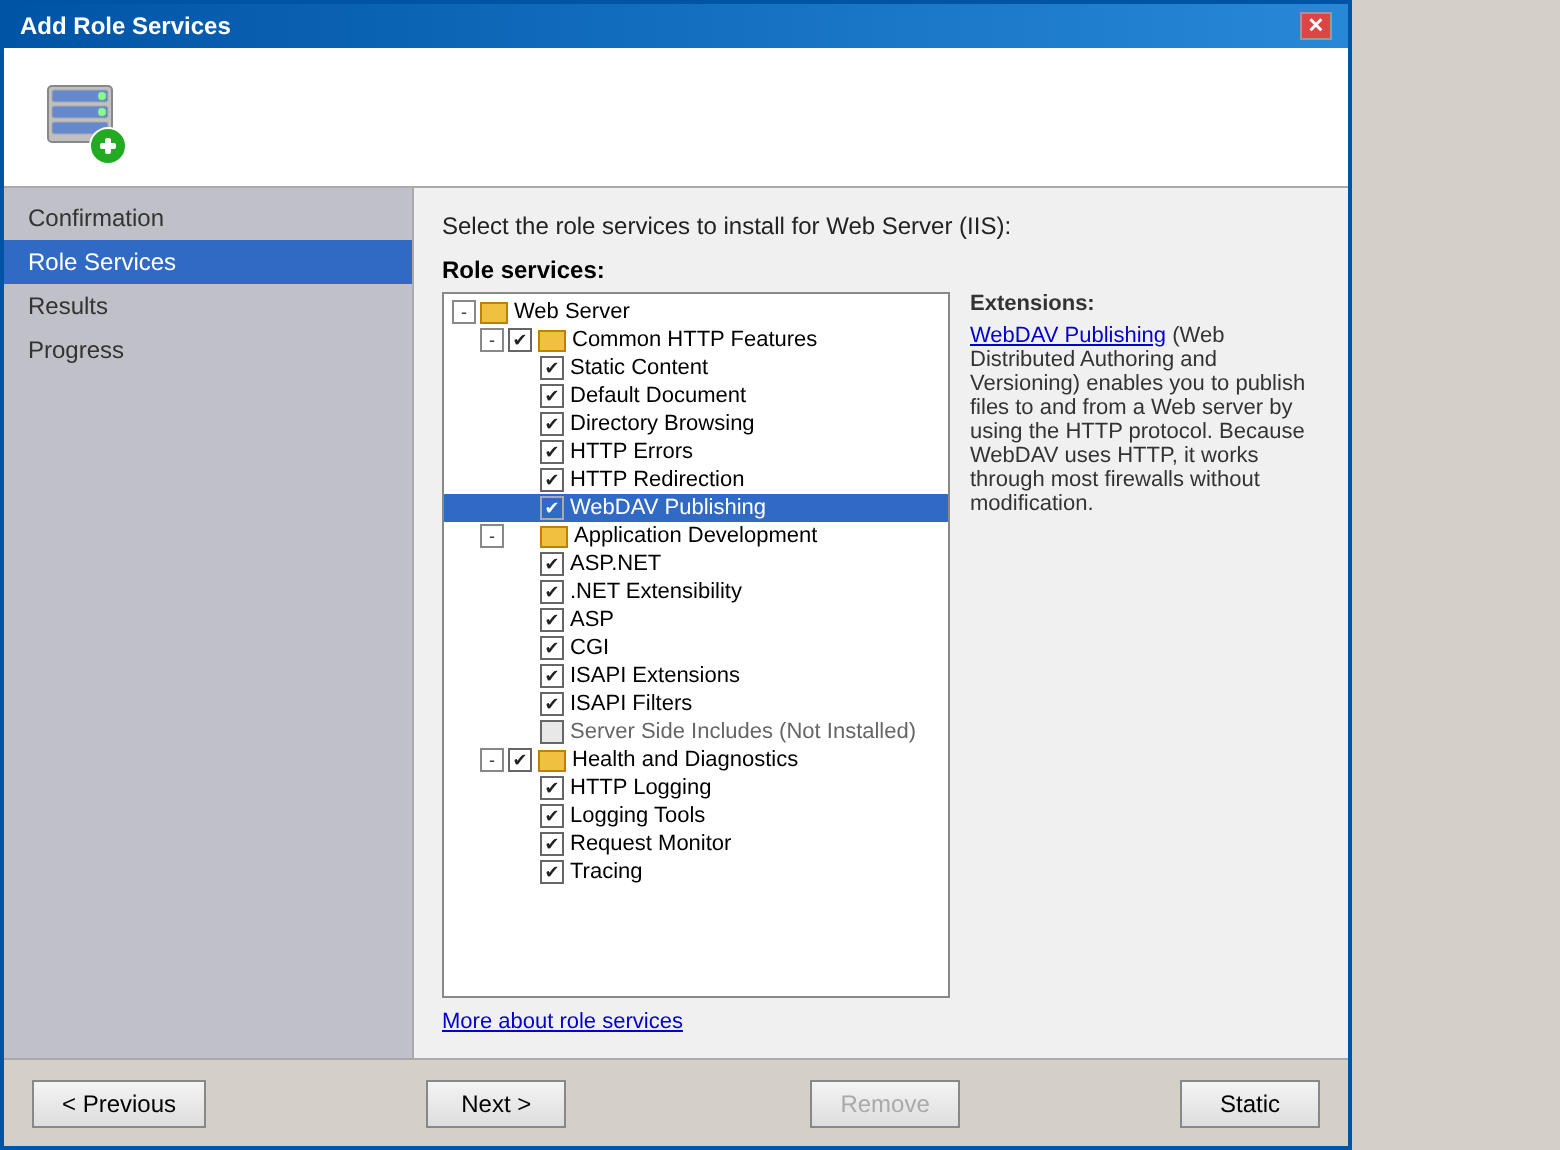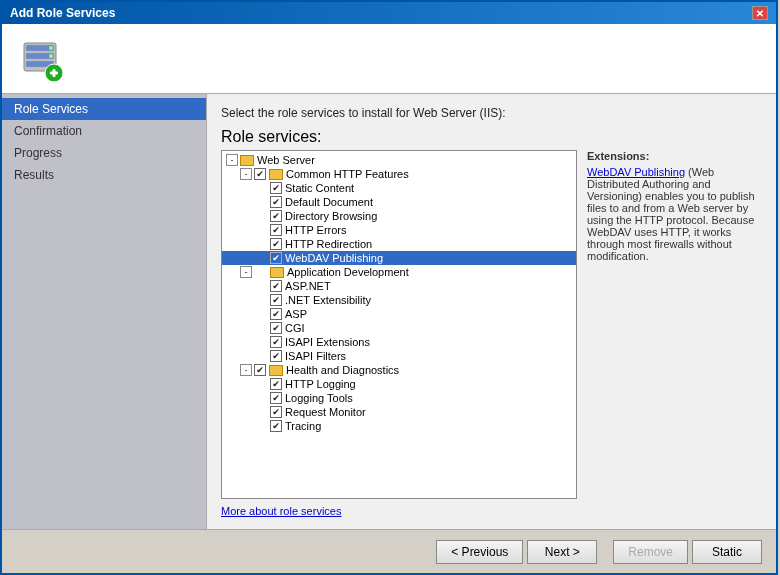--- a/index.html
+++ b/index.html
@@ -6,21 +6,21 @@
     body {
       font-family: 'Segoe UI', Tahoma, sans-serif;
       font-size: 12px;
       background: #d4d0c8;
       width: 780px;
       height: 575px;
       overflow: hidden;
     }
 
     .window {
-      width: 778px;
+      width: 676px;
       height: 575px;
       border: 2px solid #0054a6;
       background: #d4d0c8;
       display: flex;
       flex-direction: column;
     }
 
     .title-bar {
       background: linear-gradient(to right, #0054a6, #2888d8);
       color: white;
@@ -102,22 +102,22 @@
       overflow: hidden;
     }
 
     .main-title {
       font-size: 12px;
       margin-bottom: 8px;
       color: #222;
     }
 
     .role-services-label {
-      font-size: 16px;
-      font-weight: normal;
+      font-size: 12px;
+      font-weight: bold;
       margin-bottom: 4px;
     }
 
     .two-col {
       display: flex;
       gap: 10px;
       flex: 1;
       overflow: hidden;
     }
 
@@ -156,21 +156,21 @@
       margin-top: 6px;
       display: inline-block;
     }
 
     .footer {
       background: #d4d0c8;
       border-top: 1px solid #aaa;
       padding: 8px 14px;
       display: flex;
       align-items: center;
-      justify-content: flex-end;
+      justify-content: space-between;
       gap: 4px;
       height: 44px;
     }
 
     .footer-btn {
       background: linear-gradient(to bottom, #f4f4f4, #ddd);
       border: 1px solid #888;
       padding: 4px 14px;
       font-size: 12px;
       cursor: pointer;
@@ -272,24 +272,24 @@
         <circle cx="36" cy="38" r="9" fill="#22aa22" stroke="white" stroke-width="1"></circle>
         <rect x="32" y="36.5" width="8" height="3" rx="1" fill="white"></rect>
         <rect x="34.5" y="34" width="3" height="8" rx="1" fill="white"></rect>
       </svg>
     </div>
   </div>
 
   <div class="content-area">
 
     <div class="sidebar">
+      <div class="sidebar-item">Confirmation</div>
       <div class="sidebar-item active">Role Services</div>
-      <div class="sidebar-item">Confirmation</div>
+      <div class="sidebar-item">Results</div>
       <div class="sidebar-item">Progress</div>
-      <div class="sidebar-item">Results</div>
     </div>
 
     <div class="main-content">
       <div class="main-title">Select the role services to install for Web Server (IIS):</div>
       <div class="role-services-label">Role services:</div>
 
       <div class="two-col">
 
         <div class="tree-container">
 
@@ -378,20 +378,25 @@
             <span class="checkbox">✔</span>
             <span>ISAPI Extensions</span>
           </div>
 
           <div class="tree-node tree-indent-3">
             <span class="spacer-icon"></span>
             <span class="checkbox">✔</span>
             <span>ISAPI Filters</span>
           </div>
 
+          <div class="tree-node tree-indent-3">
+            <span class="spacer-icon"></span>
+            <span class="checkbox" style="background:#e8e8e8;"></span>
+            <span style="color:#666;">Server Side Includes  (Not Installed)</span>
+          </div>
 
           <div class="tree-node tree-indent-2">
             <span class="expand-icon">-</span>
             <span class="checkbox">✔</span>
             <span class="folder-icon"></span>
             <span>Health and Diagnostics</span>
           </div>
 
           <div class="tree-node tree-indent-3">
             <span class="spacer-icon"></span>

